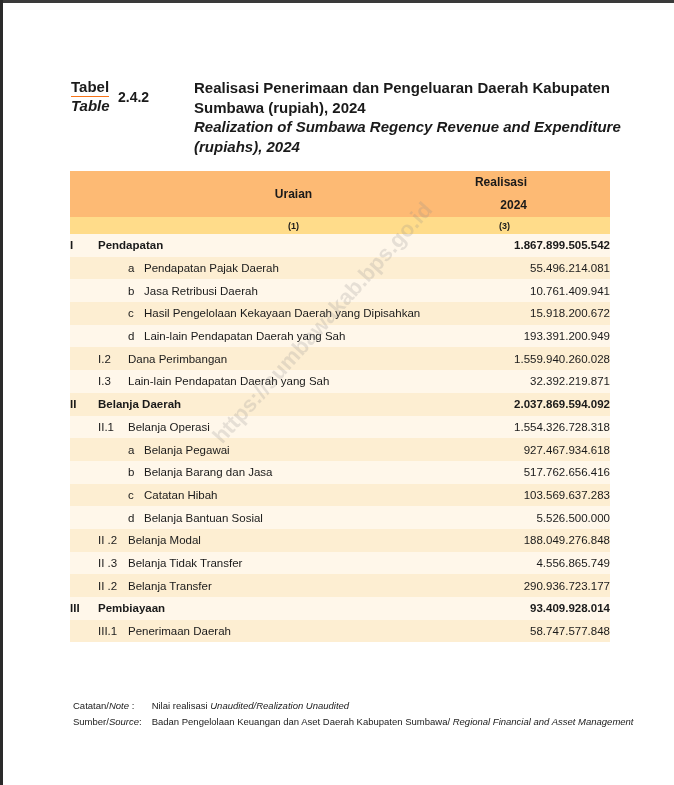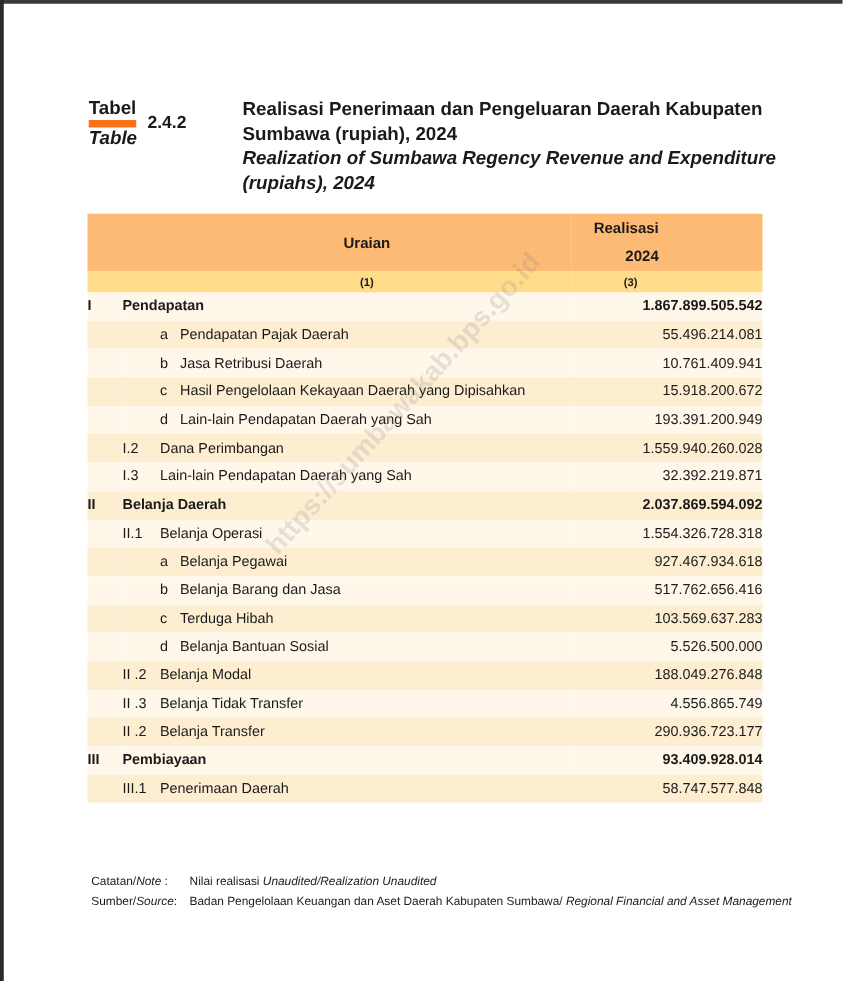--- a/index.html
+++ b/index.html
@@ -7,21 +7,21 @@
     width: 674px; height: 785px; position: relative; overflow: hidden;
     background: #ffffff;
     font-family: "Liberation Sans", sans-serif;
     color: #1a1a1a;
   }
   .topbar { position: absolute; left: 0; top: 0; width: 674px; height: 3px; background: #3a3a3a; }
   .leftbar { position: absolute; left: 0; top: 0; width: 3px; height: 785px; background: #2a2a2a; }
 
   .title-block { position: absolute; left: 71px; top: 78px; width: 550px; }
   .tbl-label { position: absolute; left: 0; top: 0; }
-  .tbl-label .id { font-weight: bold; font-size: 15px; line-height: 18px; border-bottom: 6px solid #f97316; display: inline-block; }
+  .tbl-label .id { font-weight: bold; font-size: 15px; line-height: 18px; border-bottom: 1px solid #f97316; display: inline-block; }
   .tbl-label .en { font-weight: bold; font-style: italic; font-size: 15px; line-height: 18px; display: block; margin-top: 0px; }
   .tbl-num { position: absolute; left: 47px; top: 11px; font-weight: bold; font-size: 14px; }
   .tbl-title { position: absolute; left: 123px; top: 0; width: 430px; font-size: 15px; line-height: 19.5px; font-weight: bold; }
   .tbl-title .en { font-style: italic; }
 
   table.data {
     position: absolute; left: 70px; top: 171px; width: 540px;
     border-collapse: collapse; font-family: "Liberation Sans", sans-serif;
     font-size: 11.5px;
   }
@@ -151,21 +151,21 @@
         <td class="lvl"></td>
         <td class="code"></td>
         <td class="sub">b</td>
         <td class="name">Belanja Barang dan Jasa</td>
         <td class="val">517.762.656.416</td>
       </tr>
       <tr class="row l2">
         <td class="lvl"></td>
         <td class="code"></td>
         <td class="sub">c</td>
-        <td class="name">Terduga Hibah</td>
+        <td class="name">Catatan Hibah</td>
         <td class="val">103.569.637.283</td>
       </tr>
       <tr class="row l2">
         <td class="lvl"></td>
         <td class="code"></td>
         <td class="sub">d</td>
         <td class="name">Belanja Bantuan Sosial</td>
         <td class="val">5.526.500.000</td>
       </tr>
       <tr class="row l1">

